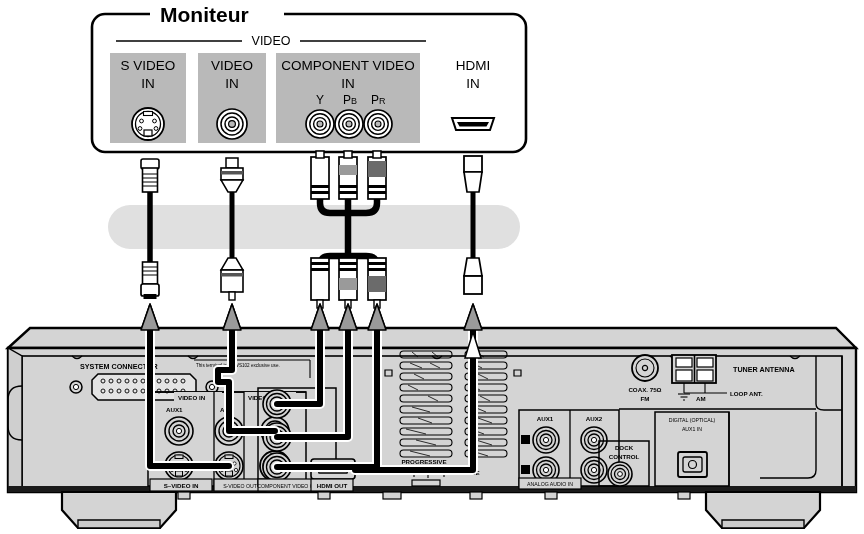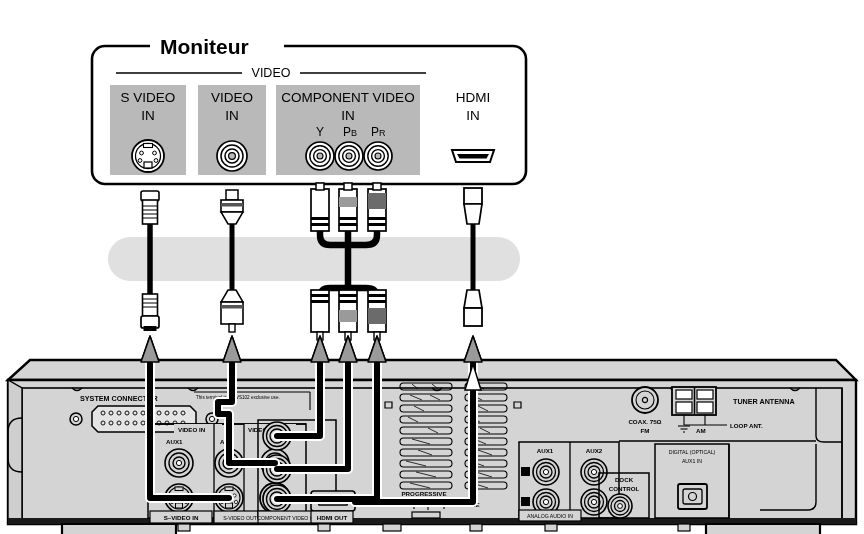--- a/index.html
+++ b/index.html
@@ -1,18 +1,18 @@
 <!DOCTYPE html>
 <html><head>
 <meta charset="utf-8">
 <style>
   html,body{margin:0;padding:0;background:#ffffff;}
   body{width:864px;height:534px;position:relative;overflow:hidden;
        font-family:"Liberation Sans","DejaVu Sans",sans-serif;color:#000;}
-  #stage{position:absolute;inset:0;width:864px;height:502px;margin-top:32px;}
+  #stage{position:absolute;inset:0;width:864px;height:502px;}
   svg{display:block;}
   text{font-family:"Liberation Sans","DejaVu Sans",sans-serif;fill:#000;}
   .ttl{font-size:21px;font-weight:bold;}
   .mlbl{font-size:13.5px;}
   .msub{font-size:12px;}
   .vidgrp{font-size:12.5px;}
   .pnl{font-size:7.2px;font-weight:bold;}
   .pnl2{font-size:6.2px;font-weight:bold;}
   .pnl3{font-size:5.2px;}
   .tiny{font-size:4.6px;}

